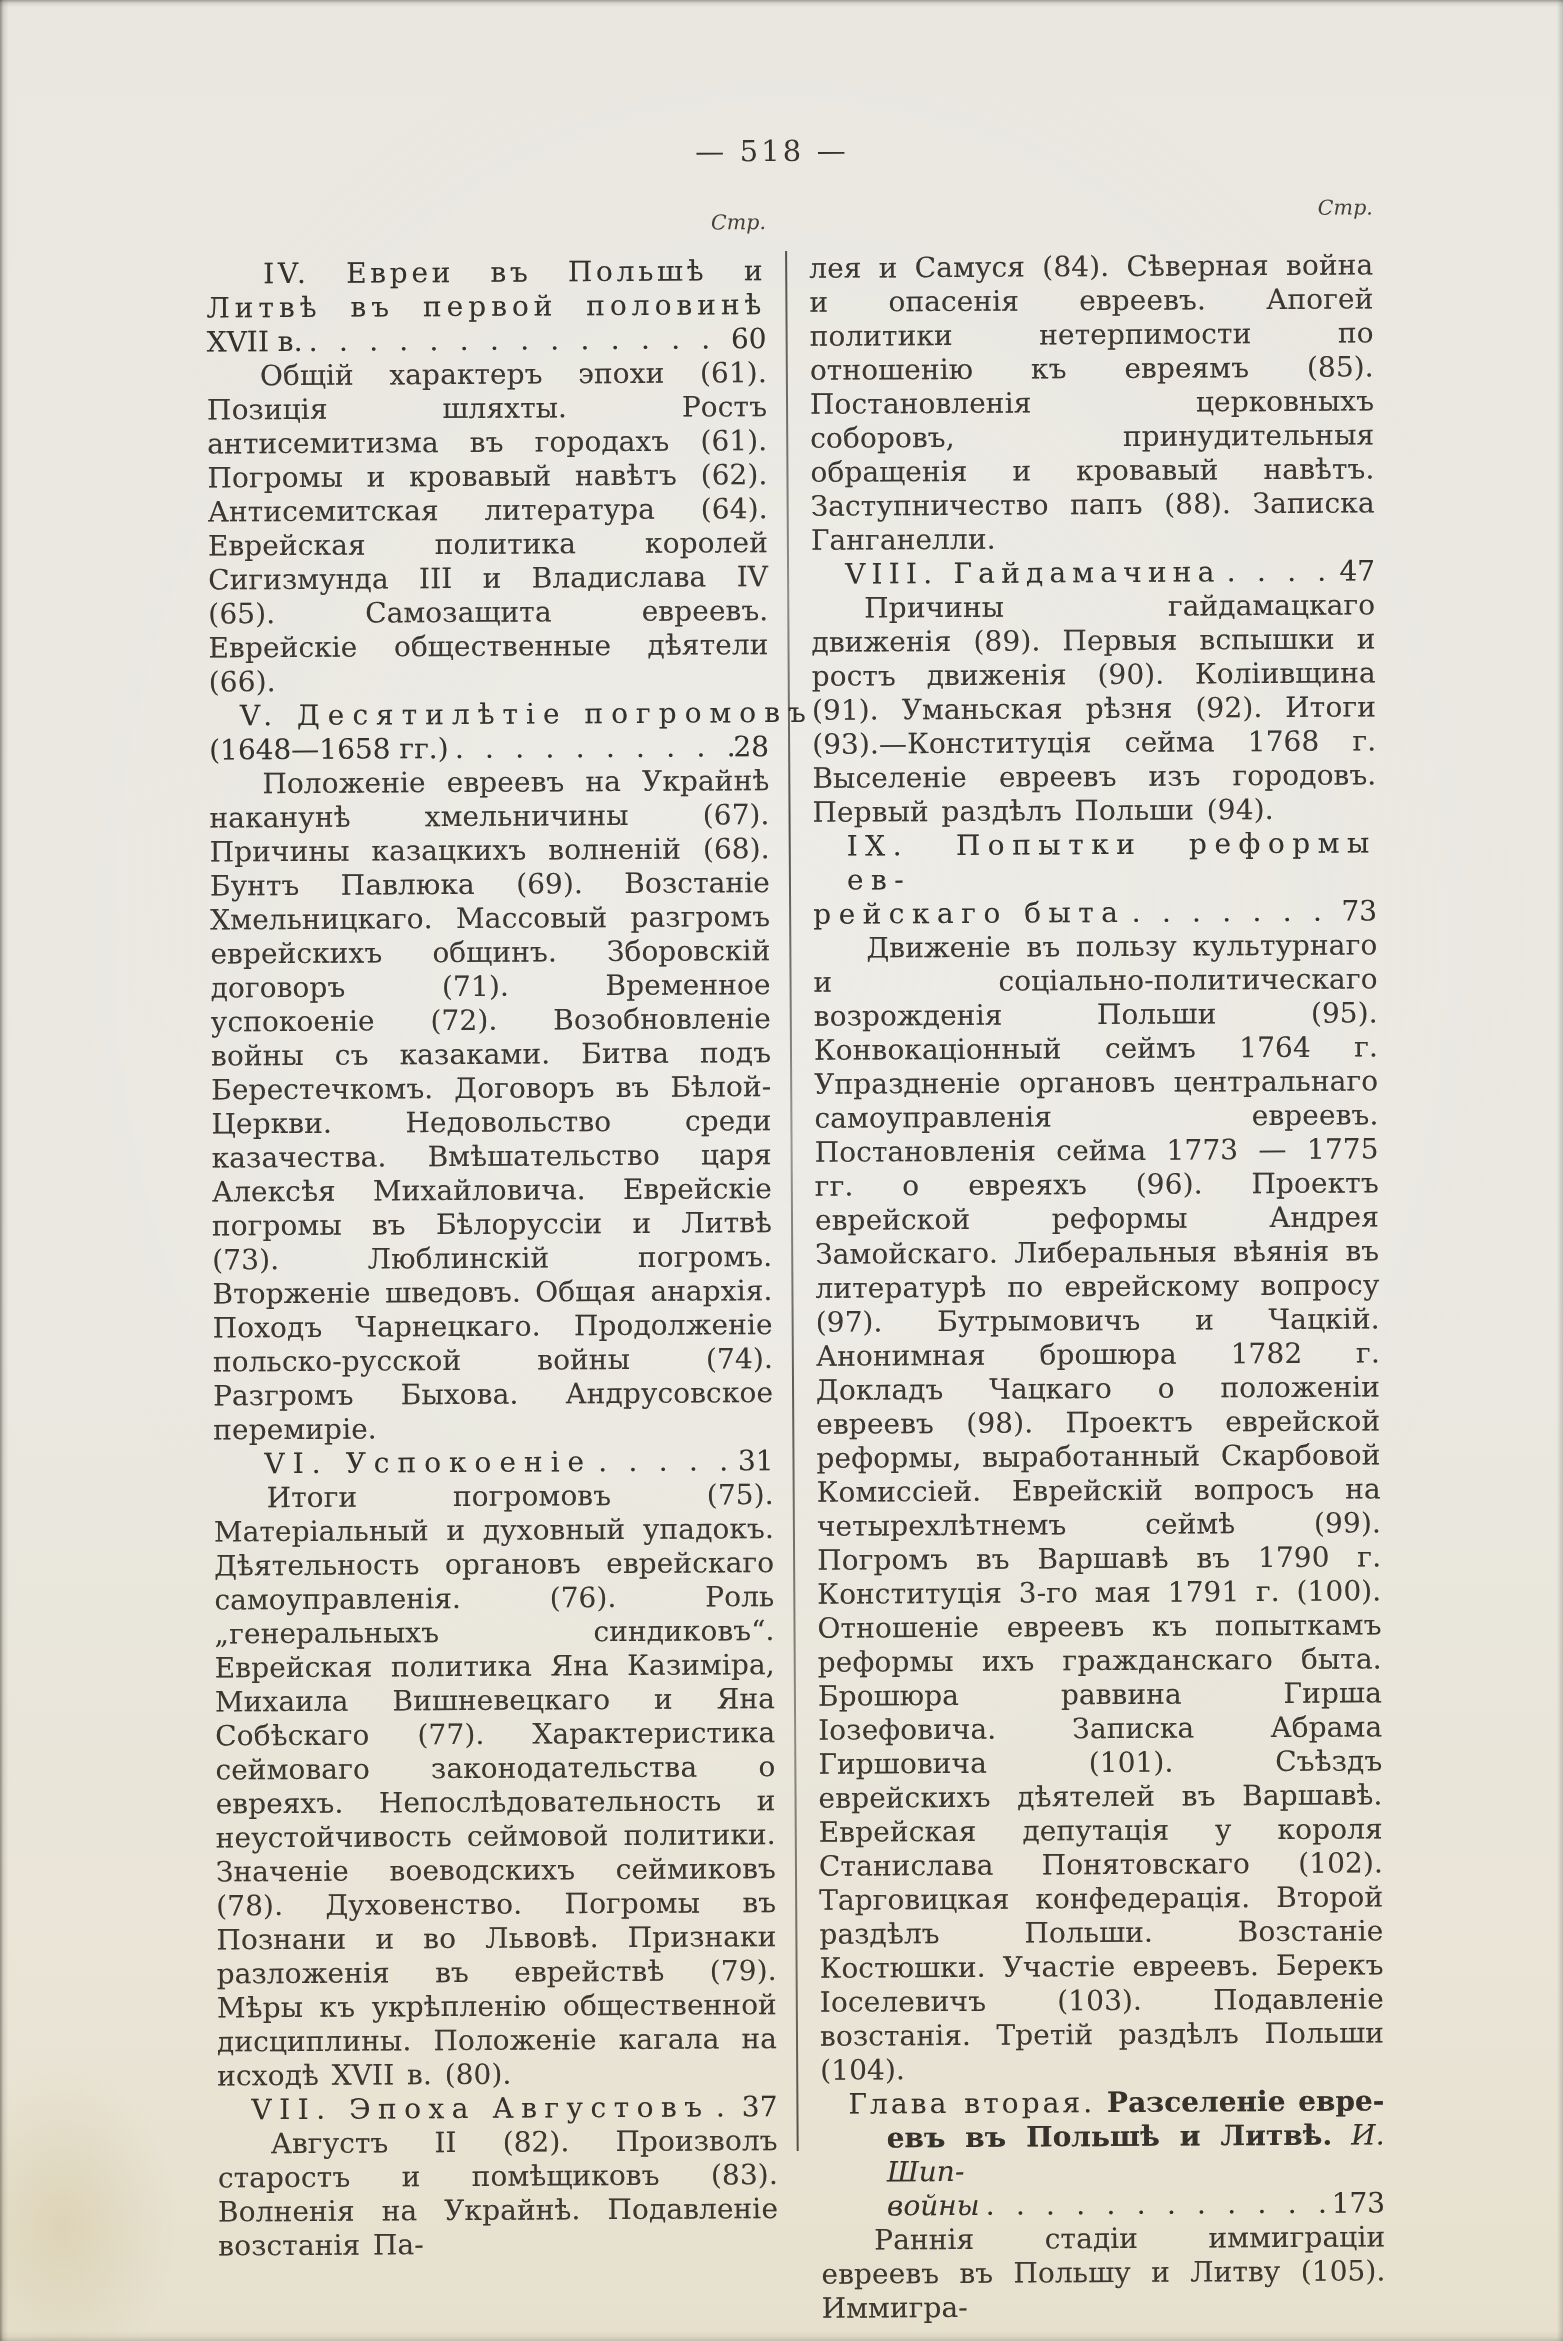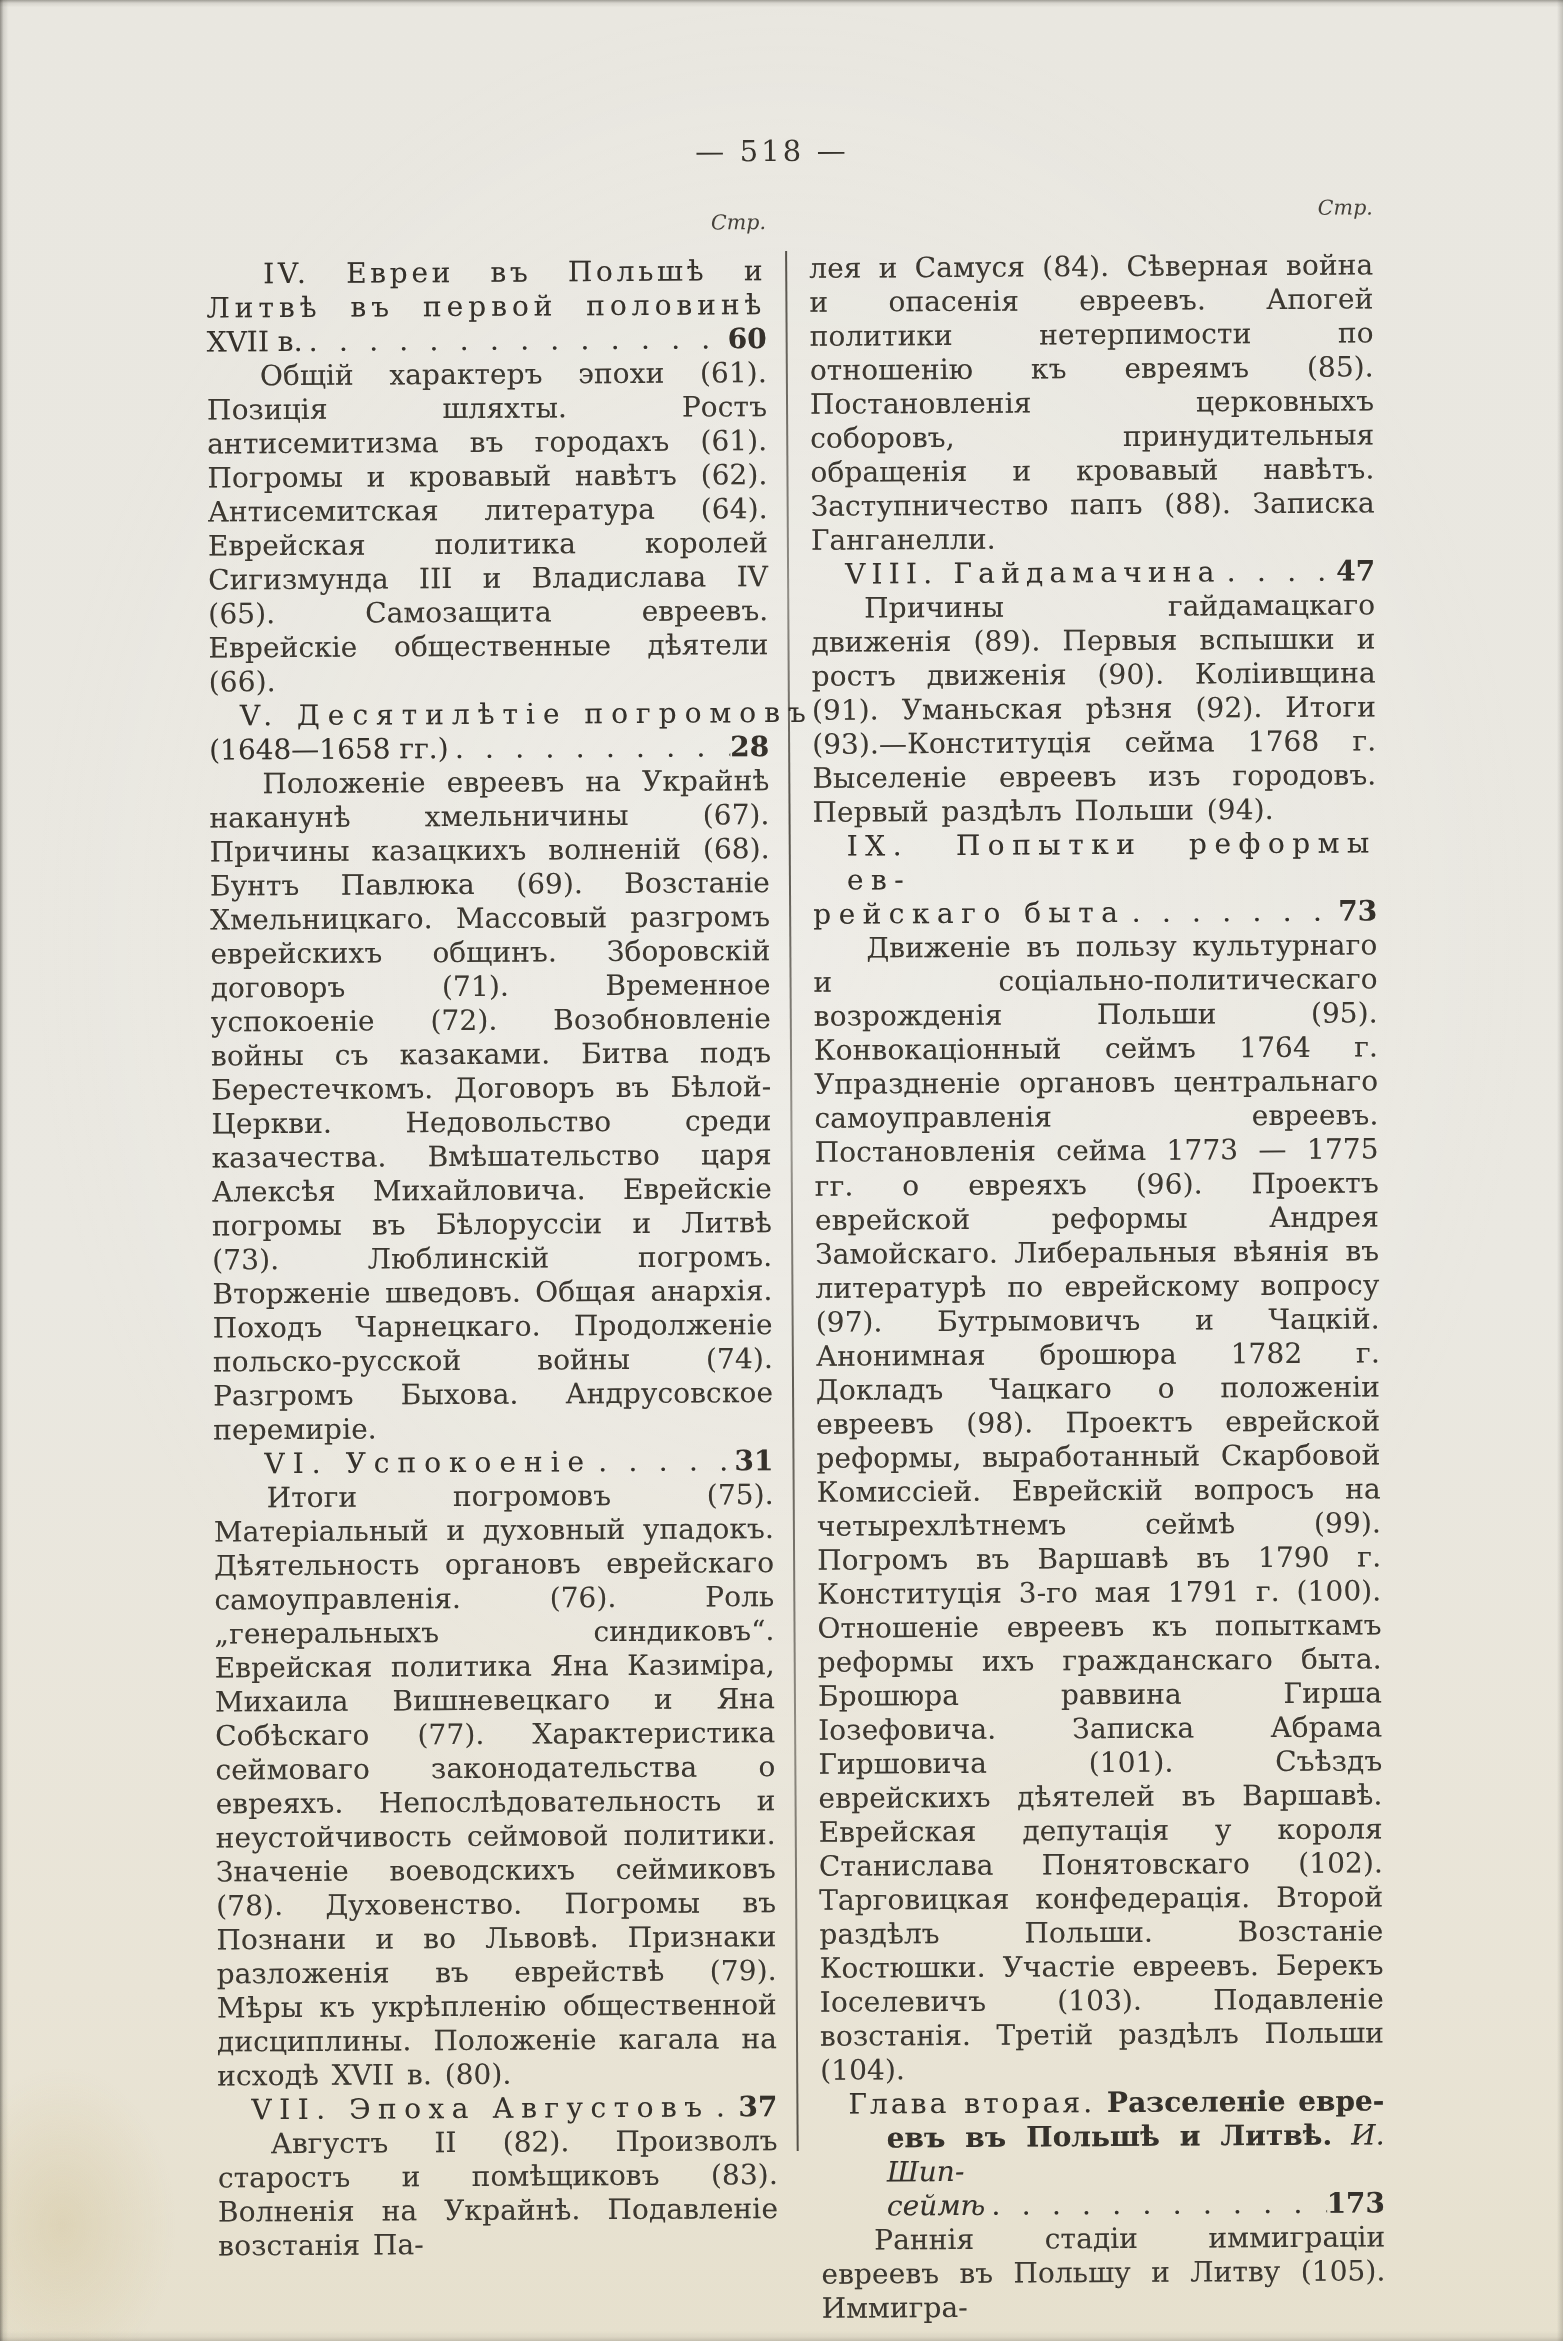--- a/index.html
+++ b/index.html
@@ -41,21 +41,21 @@
     margin:0;text-align:justify;text-indent:53px;
     word-spacing:3.7px;letter-spacing:0.1px;
     text-shadow:0 0 0.6px rgba(60,56,48,.35);
   }
   p.noindent{text-indent:0;}
   .gap{margin-top:16px;}
   .hline{margin:0;color:#35312b;text-shadow:0 0 0.6px rgba(53,49,43,.35);white-space:nowrap;}
   .hjust{text-align:justify;text-align-last:justify;white-space:normal;}
   .hflex{display:flex;align-items:baseline;white-space:nowrap;}
   .hflex .dots{flex:1 1 auto;overflow:hidden;letter-spacing:6.2px;padding:0 8.7px 0 6.2px;}
-  .hflex .pagenum{flex:0 0 auto;text-align:center;font-weight:bold;}
+  .hflex .pagenum{flex:0 0 auto;text-align:center;}
   .ls5{letter-spacing:3.1px;}
   .ls6{letter-spacing:3.7px;}
   .ls8{letter-spacing:5px;}
   .ls10{letter-spacing:6.2px;}
   .ls12{letter-spacing:7.5px;}
   .ls13{letter-spacing:8px;}
   .ind45{padding-left:28px;}
   .ind50{padding-left:31px;}
   .ind55{padding-left:34px;}
   .ind82{padding-left:51px;}
@@ -138,21 +138,21 @@
 
     <div class="hline hjust ind45 gap">
       <span class="ls5">Глава вторая.</span>
       <span class="bold">Разселеніе евре-</span>
     </div>
     <div class="hline hjust ind105">
       <span class="bold">евъ въ Польшѣ и Литвѣ.</span>
       <span class="ital">И. Шип-</span>
     </div>
     <div class="hline hflex">
-      <span class="ital ind105">сеймѣ</span>
+      <span class="ital ind105">войны</span>
       <span class="dots">. . . . .   . . . . . . . . . . .</span>
       <span class="pagenum">173</span>
     </div>
 
     <p class="body gap">Раннія стадіи иммиграціи евреевъ въ Польшу и Литву (105). Иммигра-</p>
 
   </div>
 
 </div>
 

